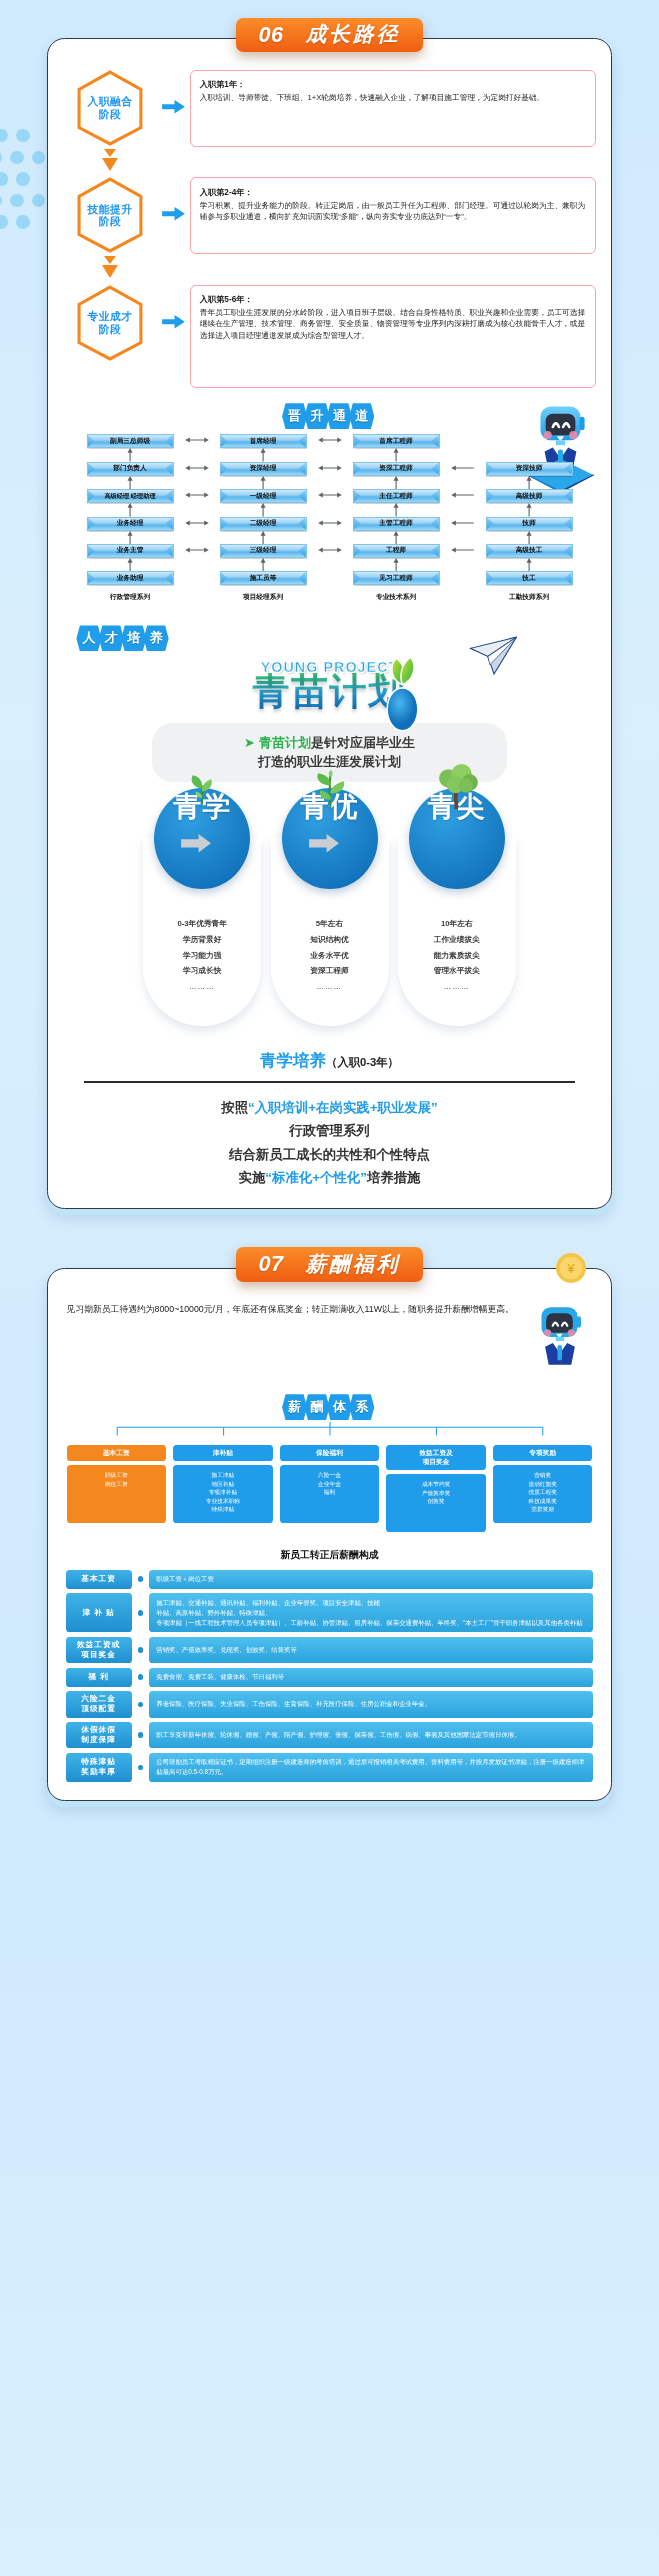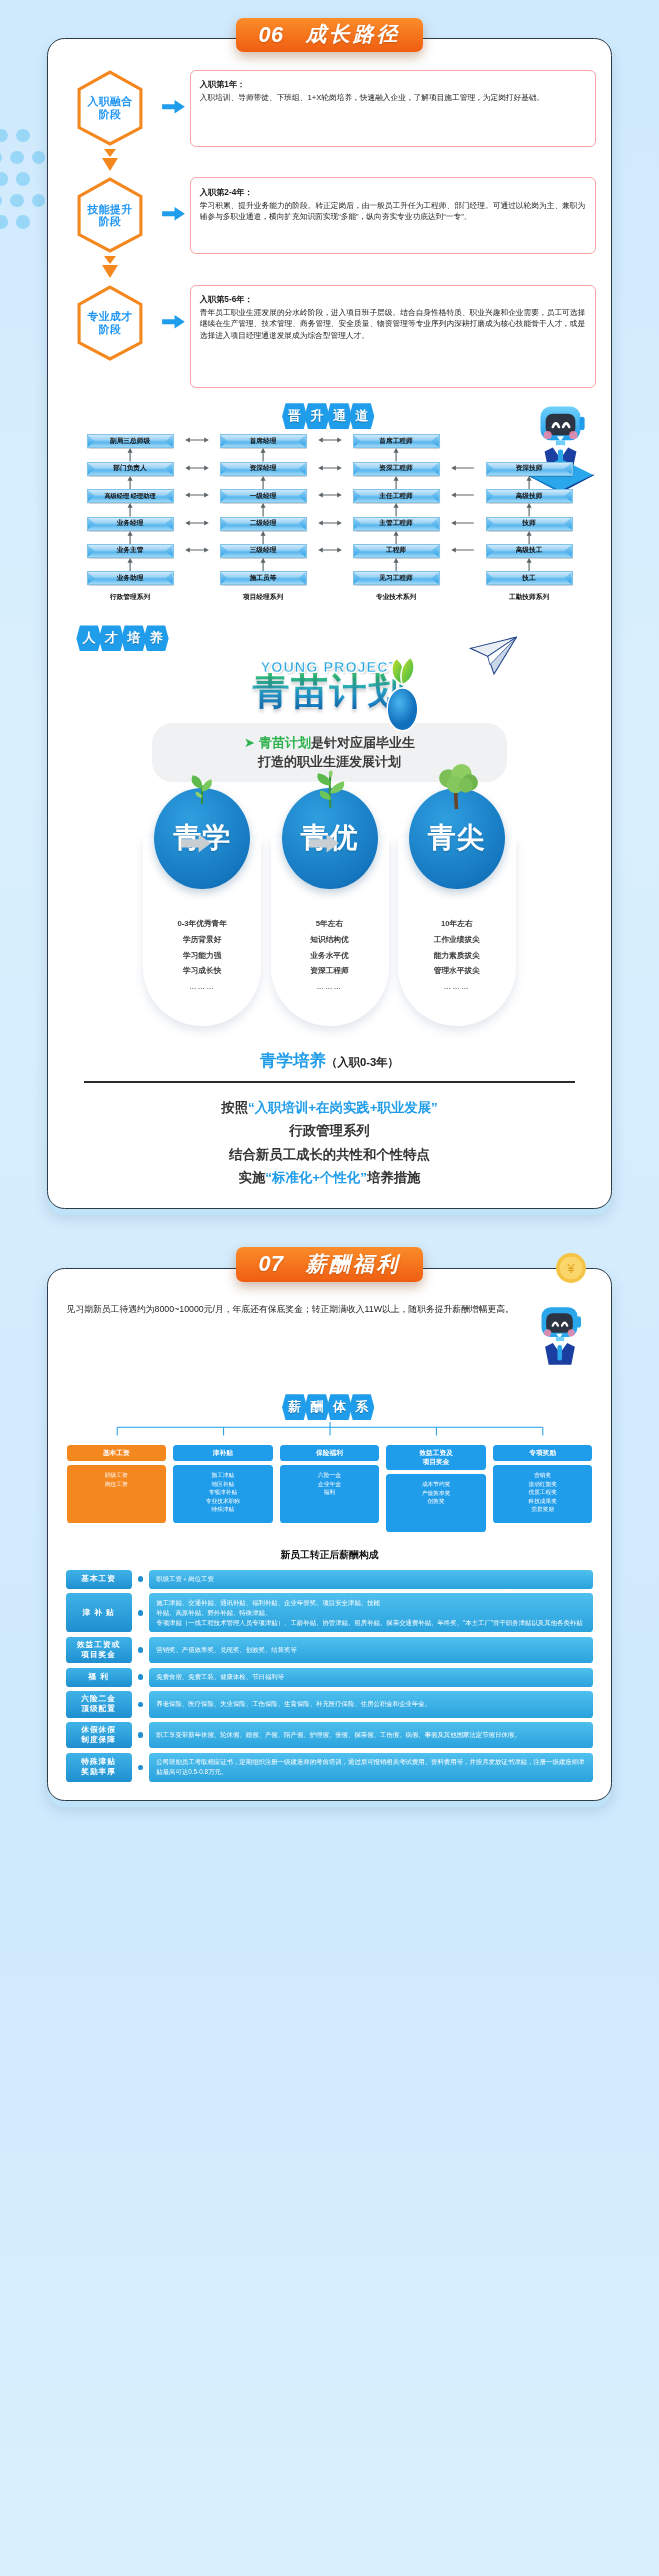--- a/index.html
+++ b/index.html
@@ -122,21 +122,21 @@
 
   
   .circles { display: flex; justify-content: center; gap: 9.3px; margin-top: 5.2px; position: relative; }
   .ccol { width: 118px; position: relative; }
   .cpill { background: #fff; border-radius: 0 0 59px 59px; padding: 77px 5.2px 29px;
            box-shadow: 0 5.2px 9.3px rgba(100,130,160,.18); text-align: center; margin-top: 49px; }
   .circle {
     position: absolute; top: 0; left: 50%; transform: translateX(-50%);
     width: 96px; height: 101px; border-radius: 50%;
     background: radial-gradient(circle at 38% 30%, #2f9fe0 0%, #1578c0 70%, #0d63a8 100%);
-    display: flex; align-items: center; justify-content: center; z-index: 3;
+    display: flex; justify-content: center; z-index: 3;
     box-shadow: 0 4.1px 8.2px rgba(20,70,120,.25);
   }
   .circle span { color: #fff; font-size: 28px; font-weight: 700; letter-spacing: 1px;
                  text-shadow: 0 1px 2.1px rgba(0,0,0,.2); }
   .plant { position: absolute; top: -17.5px; left: 50%; transform: translateX(-50%); z-index: 4; }
   .cpill p { font-size: 7.7px; color: #3d3d3d; margin: 5.7px 0; font-weight: bold; }
   .cpill .dots { letter-spacing: 1.5px; color: #777; font-size: 7.2px; }
   .midarrow { position: absolute; top: 45px; z-index: 5; }
   .midarrow svg { width: 30px; height: 20.6px; }
 

